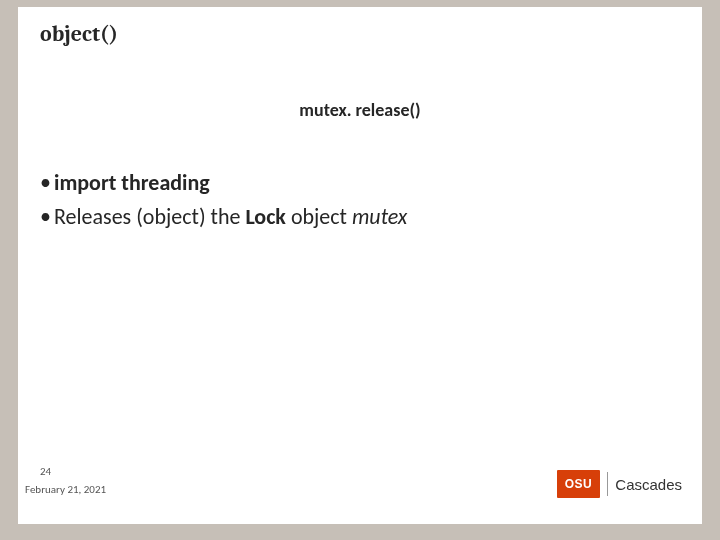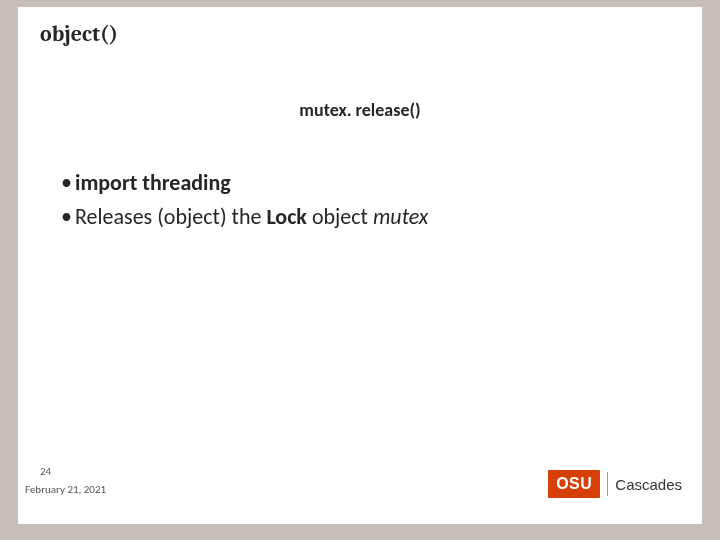--- a/index.html
+++ b/index.html
@@ -43,21 +43,20 @@
     position: absolute;
     left: 22px;
     top: 160px;
     right: 22px;
     font-size: 22px;
     color: #262626;
     line-height: 1.45;
   }
   .bullet {
     margin-bottom: 2px;
-    margin-left: 21px;
   }
   .bullet .marker {
     display: inline-block;
     width: 14px;
     vertical-align: top;
   }
   .bullet .content {
     display: inline;
   }
   .b1 .content { font-weight: 600; }
@@ -84,21 +83,21 @@
     bottom: 26px;
     height: 28px;
     display: flex;
     align-items: stretch;
     font-family: Arial, sans-serif;
   }
   .logo .osu {
     background: #d73f09;
     color: #fff;
     font-weight: 700;
-    font-size: 16px;
+    font-size: 12px;
     padding: 0 8px;
     display: flex;
     align-items: center;
     letter-spacing: 0.5px;
     border-radius: 1px;
   }
   .logo .divider {
     width: 1px;
     background: #999;
     margin: 2px 7px;

